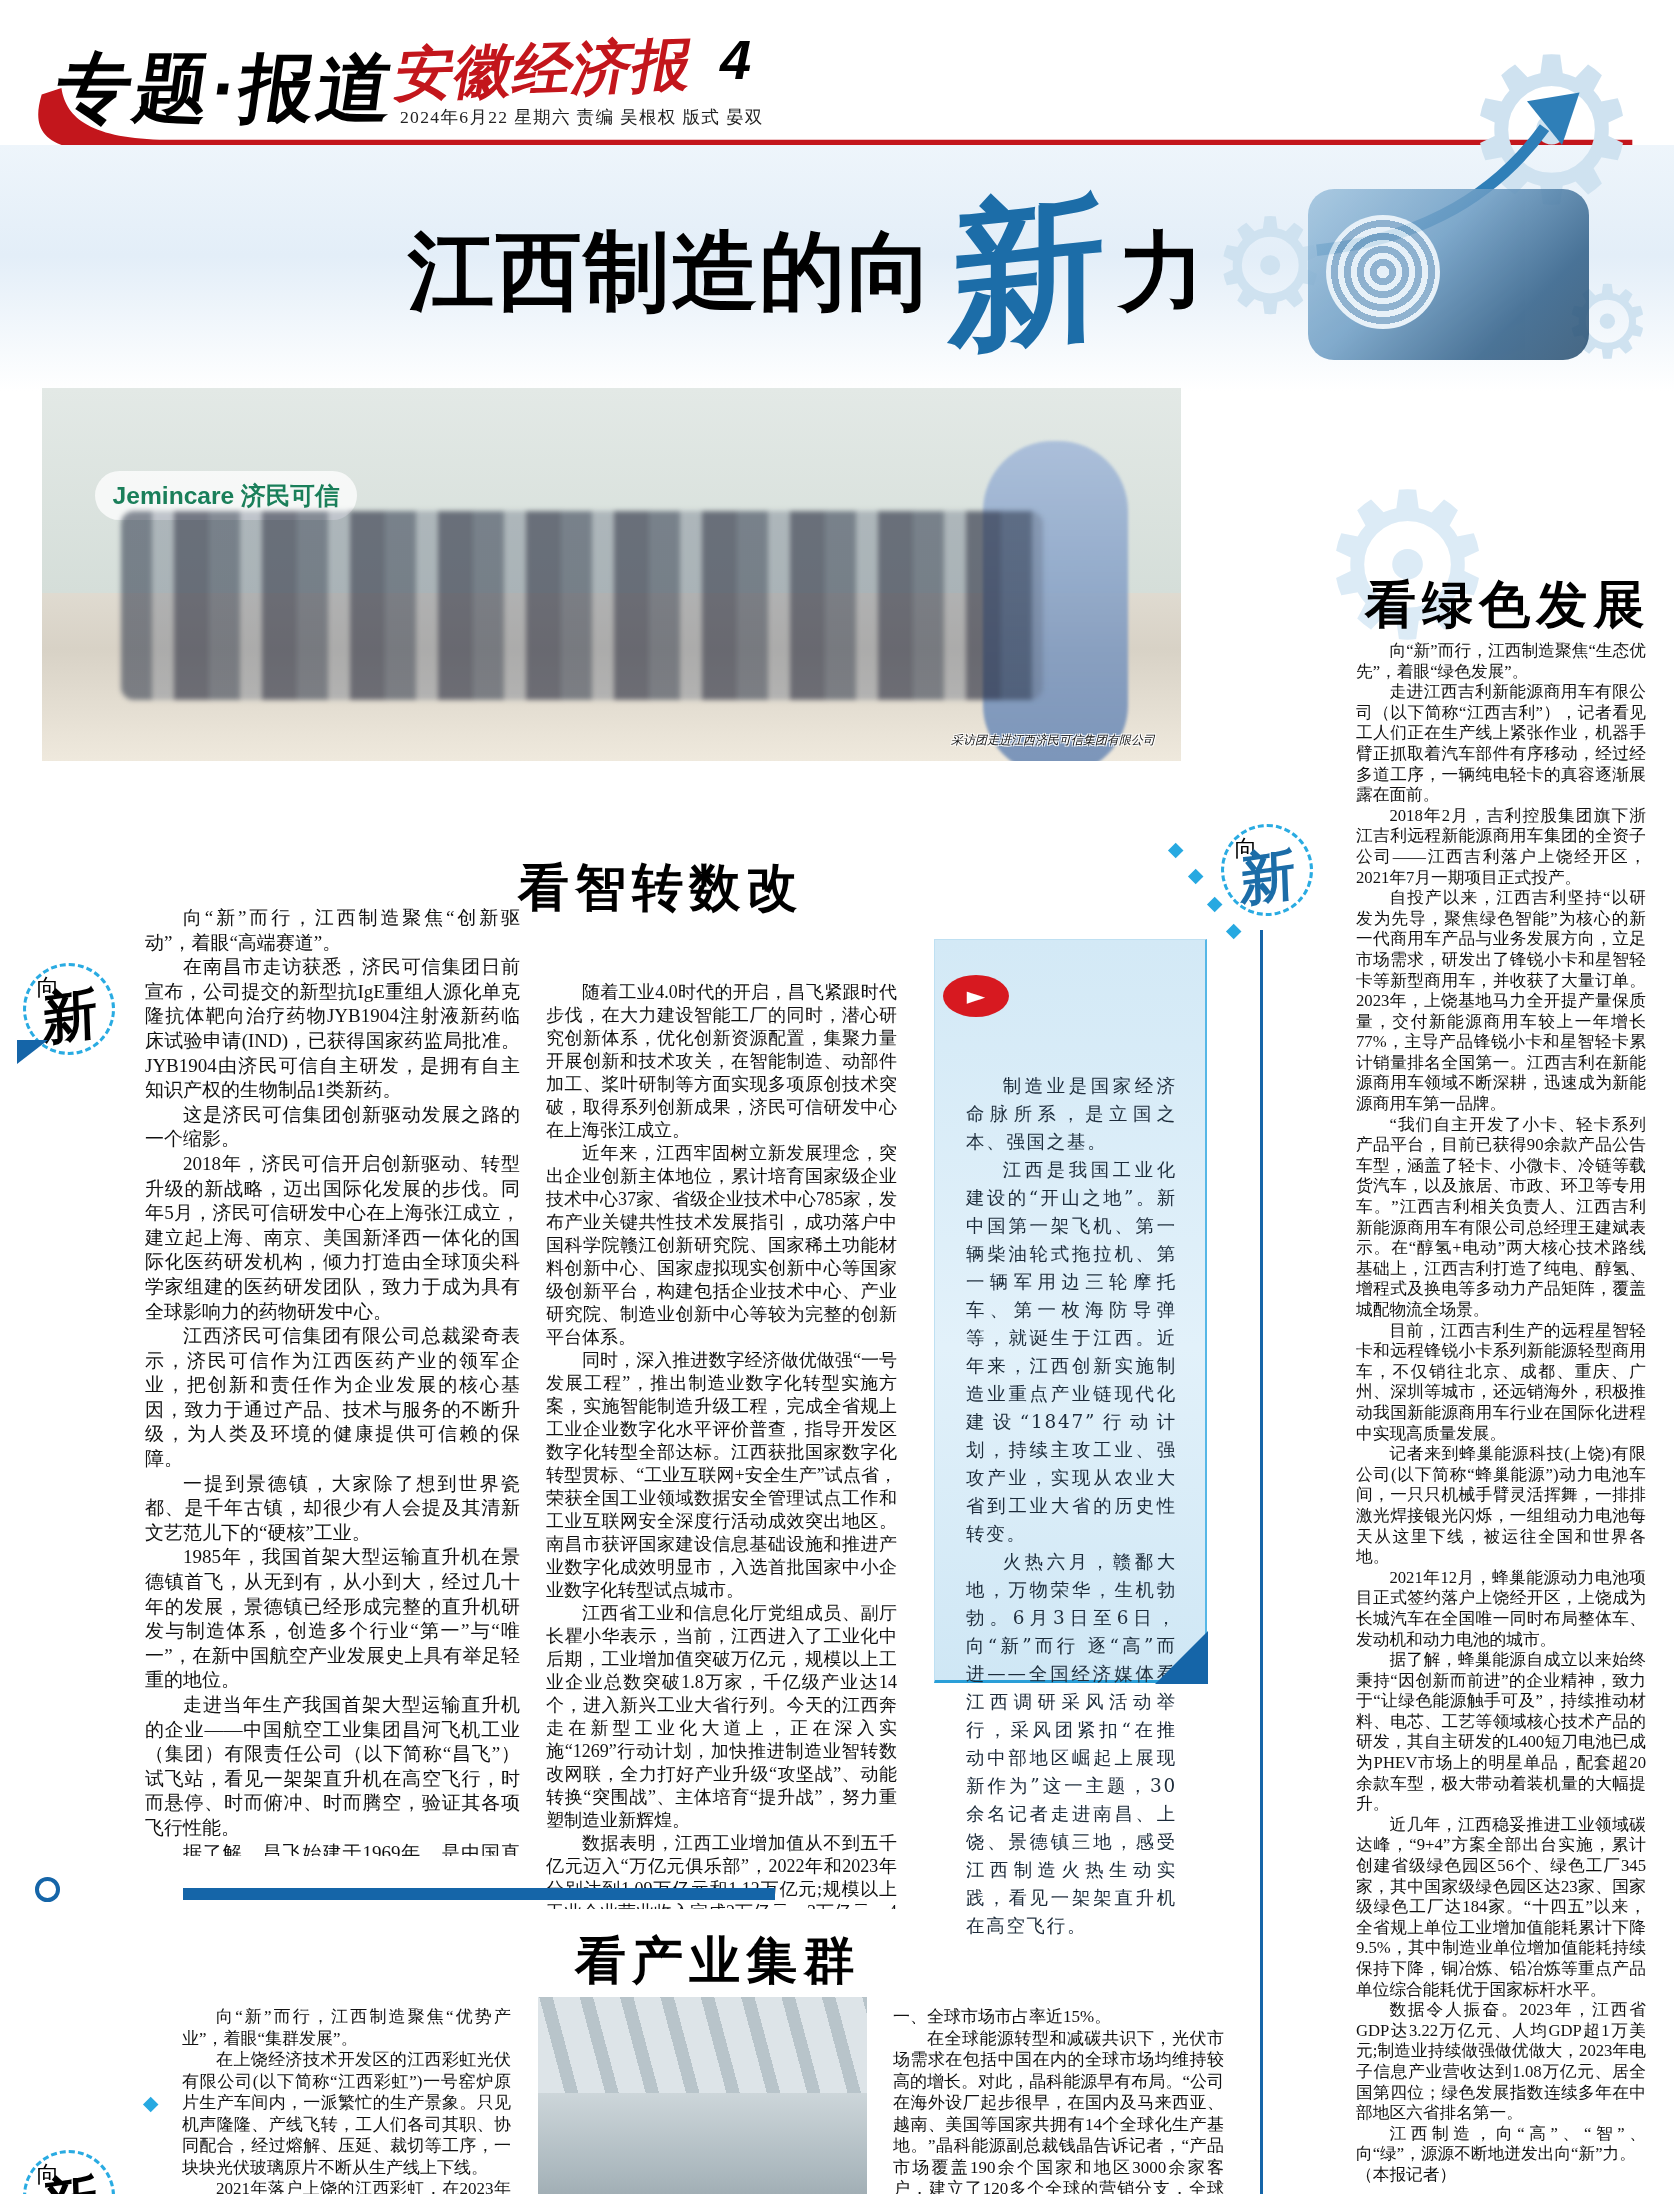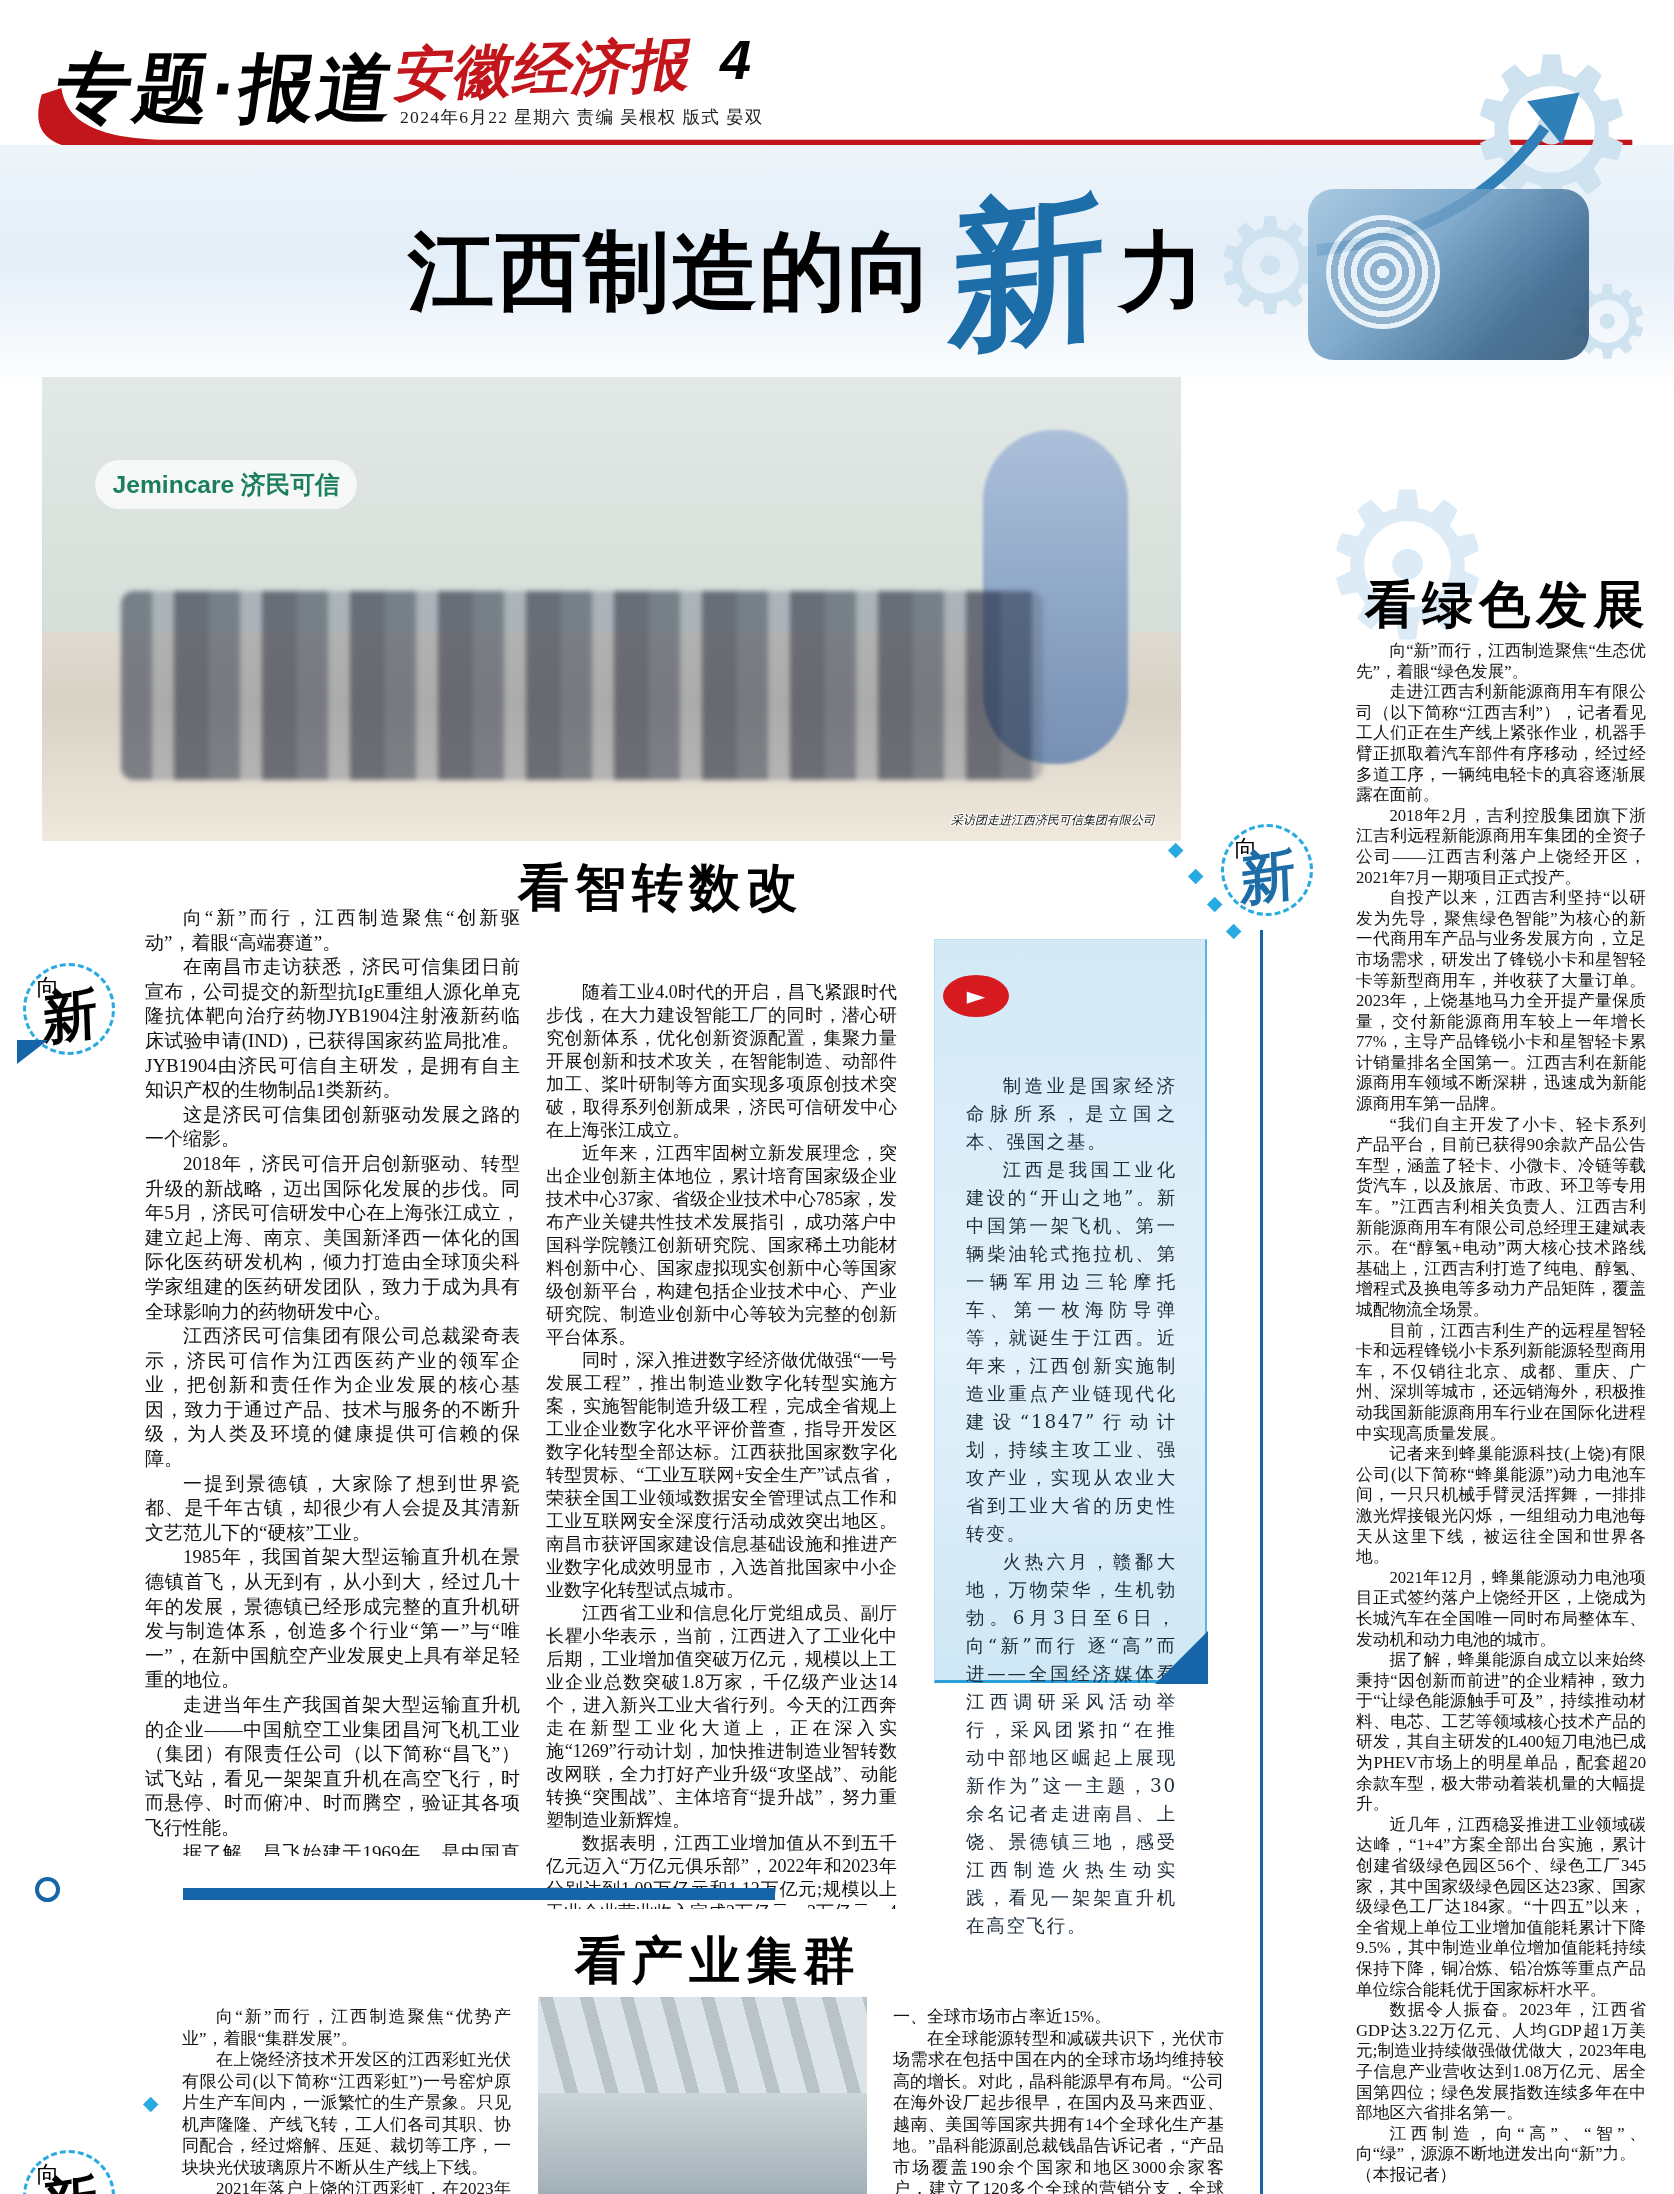--- a/index.html
+++ b/index.html
@@ -27,21 +27,21 @@
   .gear{position:absolute;font-family:"DejaVu Sans",sans-serif;color:#cfe2f0;z-index:1;}
   .engine{position:absolute;left:1308px;top:189px;width:281px;height:171px;border-radius:26px;
     background:linear-gradient(135deg,#9fc3de 0%,#6d9dc4 40%,#2e5d86 75%,#274d6e 100%);
     opacity:.85;z-index:2;}
   .engine:before{content:"";position:absolute;left:17.6px;top:26px;width:114px;height:114px;border-radius:50%;
     background:repeating-radial-gradient(circle at 50% 50%, #e7f1f8 0 6.1px, #7fa7c8 6.1px 13px);}
   
   .photo{position:absolute;overflow:hidden;}
   .photo .cap{position:absolute;font-family:"DejaVu Serif",serif;color:#101010;
     text-shadow:0.9px 0.9px 0 #fff,-0.9px -0.9px 0 #fff,0.9px -0.9px 0 #fff,-0.9px 0.9px 0 #fff;}
-  .ph-main{left:42px;top:377px;width:1139px;height:464px;
+  .ph-main{left:42px;top:388px;width:1139px;height:373px;
     background:linear-gradient(180deg,#dfe3dd 0%,#e9e6de 35%,#d8d2c6 70%,#efe9dd 100%);text-align:center;}
   .ph-main .wall{position:absolute;left:0;top:0;width:100%;height:55%;
     background:linear-gradient(180deg,#e3e9e6 0%,#d5ded9 100%);}
   .ph-main .logo{position:absolute;left:53px;top:83px;padding:8px 17.6px;border-radius:26px;
     background:rgba(255,255,255,.75);color:#1a7f5a;font-family:"Liberation Sans",sans-serif;
     font-weight:bold;font-size:24.6px;}
   .crowd{position:absolute;bottom:61px;left:79px;width:922px;height:189px;
     background:repeating-linear-gradient(90deg,rgba(40,50,70,.55) 0 31px,rgba(90,100,120,.35) 31px 53px,rgba(30,35,55,.6) 53px 88px);
     filter:blur(2.6px);border-radius:13px;}
   .vase{position:absolute;right:53px;top:53px;width:145px;height:334px;border-radius:70px;
@@ -185,21 +185,21 @@
   <div class="col colB">
     <p>向“新”而行，江西制造聚焦“生态优先”，着眼“绿色发展”。</p>
     <p>走进江西吉利新能源商用车有限公司（以下简称“江西吉利”），记者看见工人们正在生产线上紧张作业，机器手臂正抓取着汽车部件有序移动，经过经多道工序，一辆纯电轻卡的真容逐渐展露在面前。</p>
     <p>2018年2月，吉利控股集团旗下浙江吉利远程新能源商用车集团的全资子公司——江西吉利落户上饶经开区，2021年7月一期项目正式投产。</p>
     <p>自投产以来，江西吉利坚持“以研发为先导，聚焦绿色智能”为核心的新一代商用车产品与业务发展方向，立足市场需求，研发出了锋锐小卡和星智轻卡等新型商用车，并收获了大量订单。2023年，上饶基地马力全开提产量保质量，交付新能源商用车较上一年增长77%，主导产品锋锐小卡和星智轻卡累计销量排名全国第一。江西吉利在新能源商用车领域不断深耕，迅速成为新能源商用车第一品牌。</p>
     <p>“我们自主开发了小卡、轻卡系列产品平台，目前已获得90余款产品公告车型，涵盖了轻卡、小微卡、冷链等载货汽车，以及旅居、市政、环卫等专用车。”江西吉利相关负责人、江西吉利新能源商用车有限公司总经理王建斌表示。在“醇氢+电动”两大核心技术路线基础上，江西吉利打造了纯电、醇氢、增程式及换电等多动力产品矩阵，覆盖城配物流全场景。</p>
     <p>目前，江西吉利生产的远程星智轻卡和远程锋锐小卡系列新能源轻型商用车，不仅销往北京、成都、重庆、广州、深圳等城市，还远销海外，积极推动我国新能源商用车行业在国际化进程中实现高质量发展。</p>
     <p>记者来到蜂巢能源科技(上饶)有限公司(以下简称“蜂巢能源”)动力电池车间，一只只机械手臂灵活挥舞，一排排激光焊接银光闪烁，一组组动力电池每天从这里下线，被运往全国和世界各地。</p>
     <p>2021年12月，蜂巢能源动力电池项目正式签约落户上饶经开区，上饶成为长城汽车在全国唯一同时布局整体车、发动机和动力电池的城市。</p>
     <p>据了解，蜂巢能源自成立以来始终秉持“因创新而前进”的企业精神，致力于“让绿色能源触手可及”，持续推动材料、电芯、工艺等领域核心技术产品的研发，其自主研发的L400短刀电池已成为PHEV市场上的明星单品，配套超20余款车型，极大带动着装机量的大幅提升。</p>
-    <p>近几年，江西稳妥推进工业领域碳达峰，“1+4”方案全部出台实施，累计创建省级绿色园区56个、绿色工厂345家，其中国家级绿色园区达23家、国家级绿色工厂达184家。“十四五”以来，全省规上单位工业增加值能耗累计下降9.5%，其中制造业单位增加值能耗持续保持下降，铜冶炼、铅冶炼等重点产品单位综合能耗优于国家标杆水平。</p>
+    <p>近几年，江西稳妥推进工业领域碳达峰，“9+4”方案全部出台实施，累计创建省级绿色园区56个、绿色工厂345家，其中国家级绿色园区达23家、国家级绿色工厂达184家。“十四五”以来，全省规上单位工业增加值能耗累计下降9.5%，其中制造业单位增加值能耗持续保持下降，铜冶炼、铅冶炼等重点产品单位综合能耗优于国家标杆水平。</p>
     <p>数据令人振奋。2023年，江西省GDP达3.22万亿元、人均GDP超1万美元;制造业持续做强做优做大，2023年电子信息产业营收达到1.08万亿元、居全国第四位；绿色发展指数连续多年在中部地区六省排名第一。</p>
     <p>江西制造，向“高”、“智”、向“绿”，源源不断地迸发出向“新”力。</p>
     <p class="byline">（本报记者）</p>
   </div>
 
   <div class="bluebar"></div>
   <div class="sec-head" style="left:575px;top:1927px;">看产业集群</div>
 
   <div class="badge" style="left:23px;top:2150px;">
     <span class="xiang">向</span>

